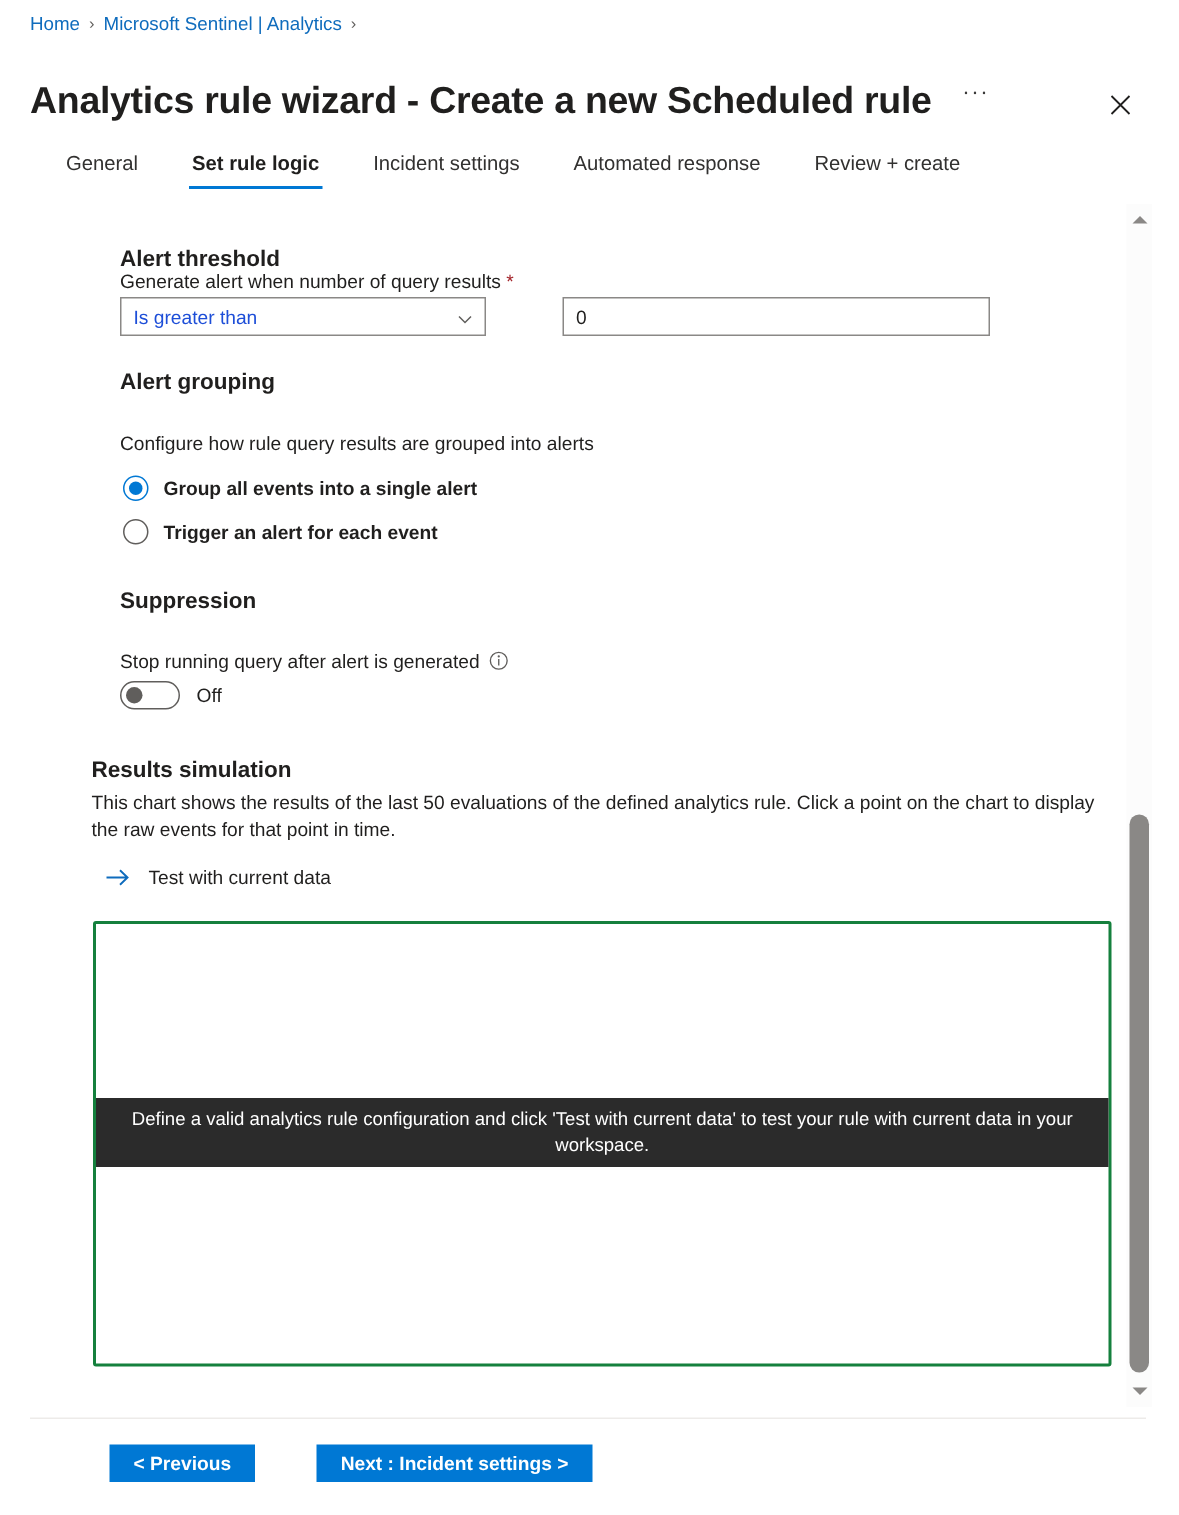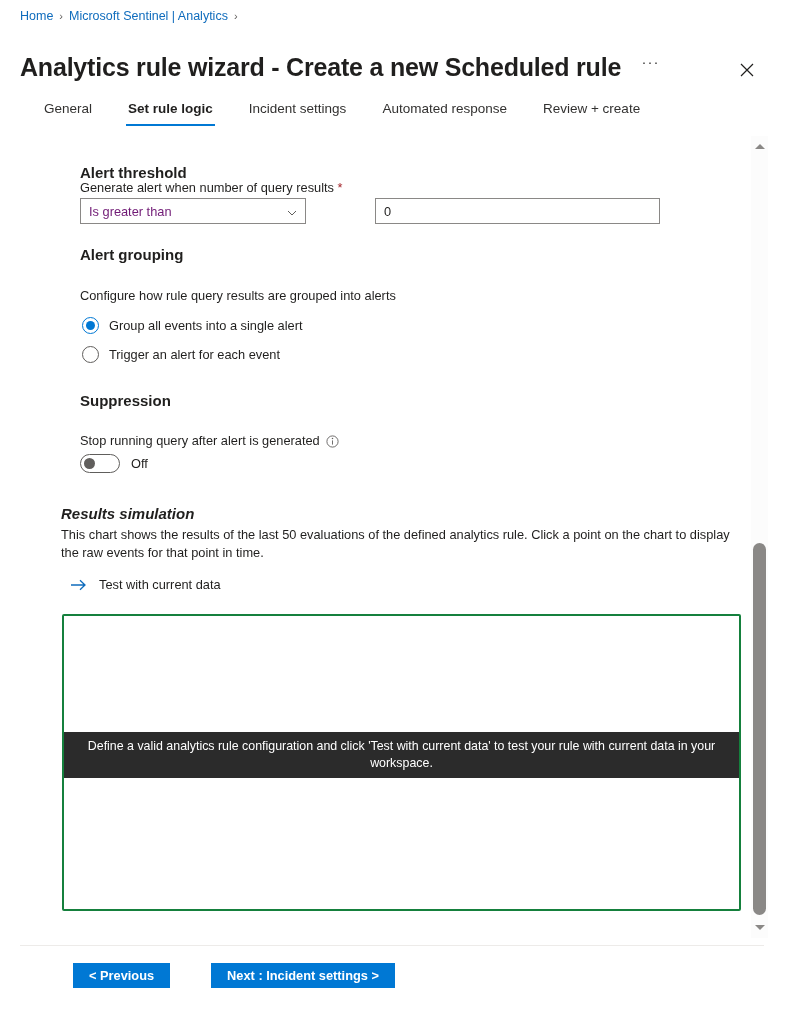--- a/index.html
+++ b/index.html
@@ -69,41 +69,41 @@
     font-size: 15px; font-weight: 600; color: #201f1e;
   }
   .lbl { font-size: 12.8px; color: #201f1e; }
   .req-star { color: #a4262c; }
 
   #alert-threshold-heading { position:absolute; left:80px; top:10px;margin-top:18px; }
   #gen-alert-label { position:absolute; left:80px; top:44px; }
 
   .fld-row { position: absolute; left: 80px; top: 62px; }
   .select-box {
-    width: 226px; height: 26px; border: 1px solid #8a8886; background:#fff;
-    font-size: 12.8px; color: #701a75; padding: 0 26px 0 8px;
+    width: 244px; height: 26px; border: 1px solid #8a8886; background:#fff;
+    font-size: 12.8px; color: #1d4ed8; padding: 0 26px 0 8px;
     display: flex; align-items: center; position: relative; cursor: pointer;
   }
   .select-caret {
     position: absolute; right: 8px; top: 50%; transform: translateY(-50%);
     width: 10px; height: 10px; color:#605e5c;
   }
   .num-box {
     position: absolute; left: 375px; top: 62px;
     width: 285px; height: 26px; border: 1px solid #8a8886; background:#fff;
     font-size: 12.8px; color: #201f1e; padding: 0 8px;
     display:flex; align-items:center; cursor: text;
   }
 
   #event-grouping-heading { position:absolute; left:80px; top:110px; }
   #grouping-desc { position:absolute; left:80px; top:152px; }
 
   .radio-row {
     position: absolute; left: 82px; display: flex; align-items: center;
-    gap: 10px; cursor: pointer;
+    gap: 10px; cursor: pointer; font-weight: bold;
   }
   .radio {
     width: 17px; height: 17px; border-radius: 50%;
     border: 1px solid #605e5c; background: #fff;
     display: flex; align-items: center; justify-content: center;
     flex: none;
   }
   .radio.checked { border: 1px solid #0078d4; }
   .radio.checked::after {
     content:""; width: 9px; height: 9px; border-radius: 50%; background: #0078d4;
@@ -125,21 +125,21 @@
     width: 40px; height: 19px; border-radius: 10px;
     border: 1px solid #605e5c; background: #fff;
     display: flex; align-items: center; cursor: pointer;
     padding: 0 3px;
   }
   .toggle .knob {
     width: 11px; height: 11px; border-radius: 50%; background: #605e5c;
   }
   .toggle-state { font-size: 12.8px; color: #201f1e; }
 
-  #results-sim-heading { position:absolute; left:61px; top:369px;font-style:italic; }
+  #results-sim-heading { position:absolute; left:61px; top:369px; }
   #results-sim-desc {
     position:absolute; left:61px; top:390px; width: 684px;
     font-size: 12.8px; color:#201f1e; line-height: 18px;
   }
 
   #test-link {
     position:absolute; left:70px; top:441px;
     display:flex; align-items:center; gap:12px; cursor:pointer;
   }
   .arrow-right { width: 17px; height: 14px; color: #0f6cbd; flex:none; }

